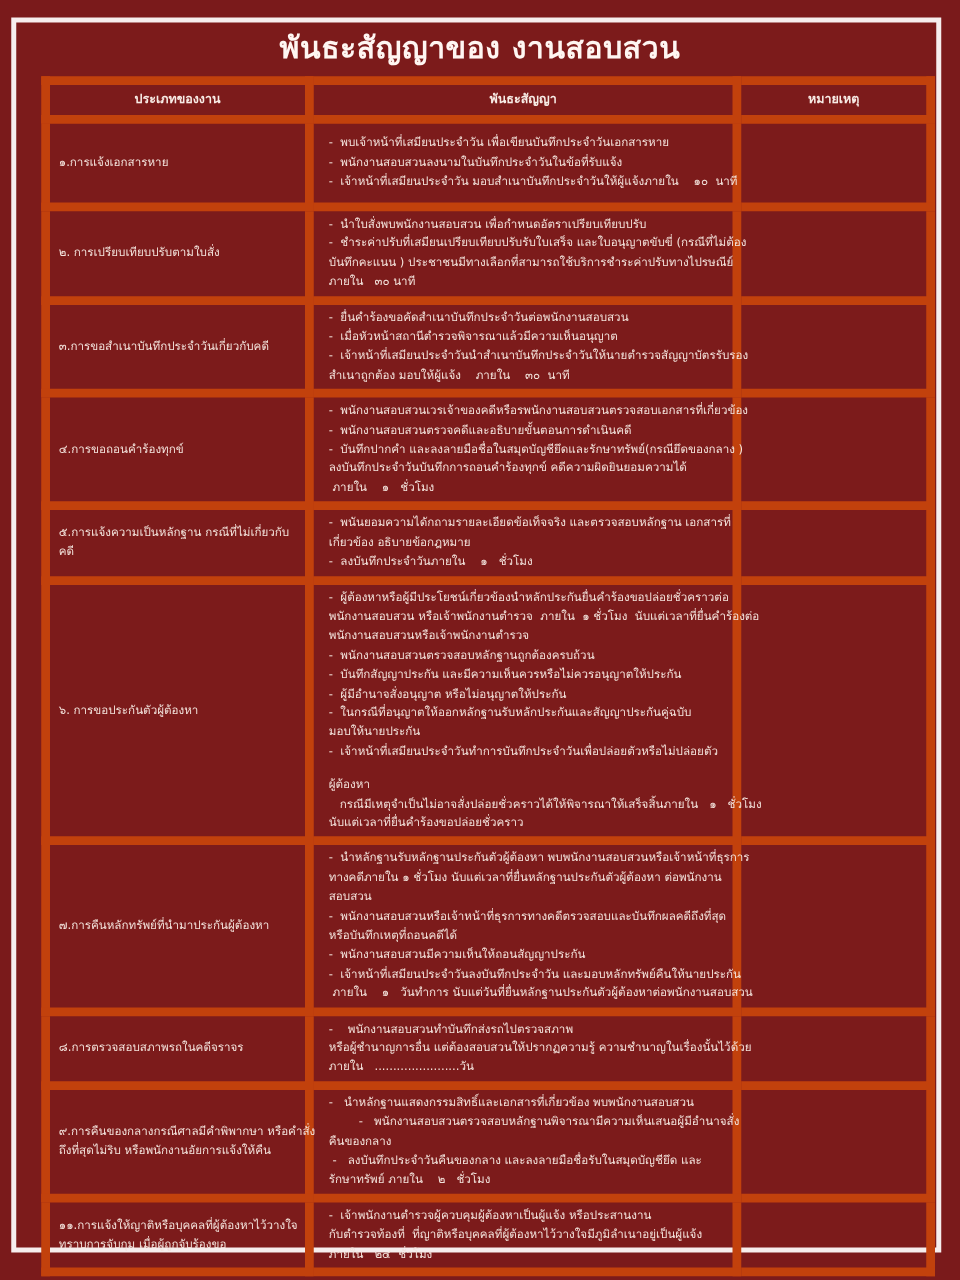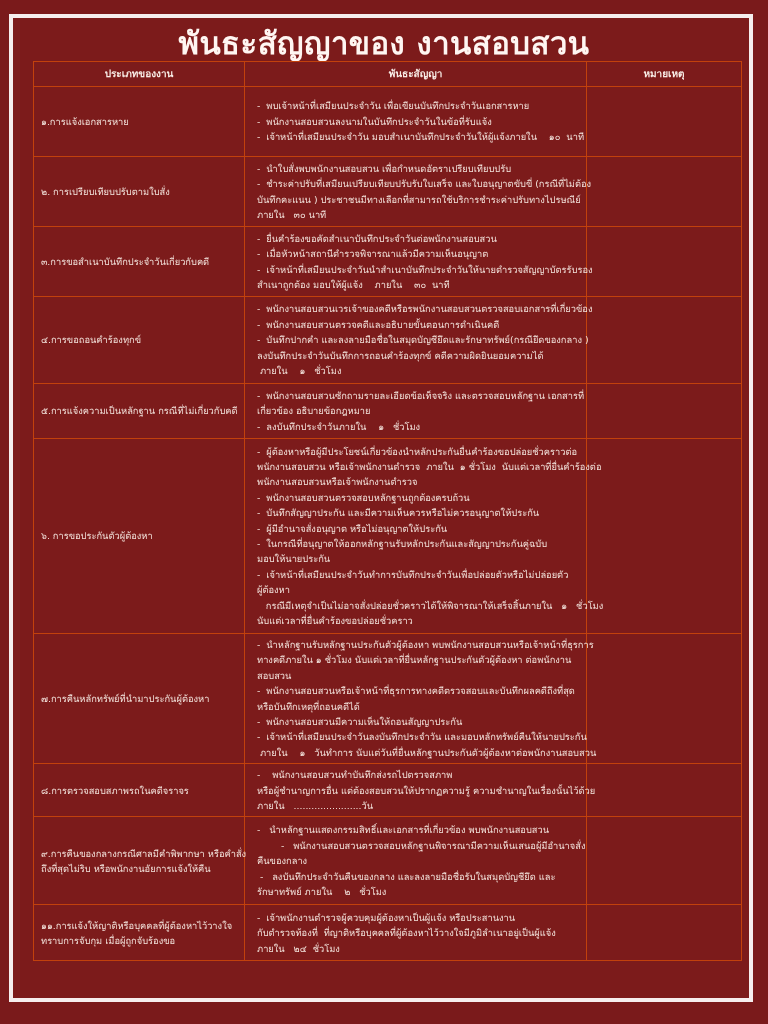--- a/index.html
+++ b/index.html
@@ -32,29 +32,29 @@
   .wm-station {
     position:absolute; left:160px; top:372px; font-family:"Liberation Sans", sans-serif;
     font-size:58px; color:rgba(255,255,255,0.045);
   }
   .wm-thai {
     position:absolute; left:190px; top:800px; font-size:90px;
     color:rgba(255,255,255,0.04); transform:rotate(-18deg);
   }
   .title {
     position:absolute; left:0; top:18px; width:768px; text-align:center;
-    font-size:31px; font-weight:bold; color:#fff6f2; letter-spacing:0.5px;
+    font-size:24px; font-weight:bold; color:#fff6f2; letter-spacing:0.5px;
   }
   table {
     position:absolute; left:33px; top:61px; width:708px;
     border-collapse:collapse; table-layout:fixed;
     font-size:9.3px; line-height:15.4px;
   }
   th, td {
-    border:1px solid #c2410c;
+    border:7px solid #c2410c;
     padding:0 6px;
     vertical-align:middle;
     text-align:left;
   }
   th {
     height:24px; font-weight:bold; text-align:center; font-size:10px;
     color:#f8ece6;
   }
   col.c1 { width:211px; }
   col.c2 { width:342px; }
@@ -127,39 +127,39 @@
           <span class="line" style="white-space: pre;">-  พนักงานสอบสวนตรวจคดีและอธิบายขั้นตอนการดำเนินคดี</span>
           <span class="line" style="white-space: pre;">-  บันทึกปากคำ และลงลายมือชื่อในสมุดบัญชียึดและรักษาทรัพย์(กรณียึดของกลาง )</span>
           <span class="line" style="white-space: pre;">ลงบันทึกประจำวันบันทึกการถอนคำร้องทุกข์ คดีความผิดยินยอมความได้</span>
           <span class="line" style="white-space: pre;"> ภายใน    ๑   ชั่วโมง</span>
         </td>
         <td></td>
       </tr>
       <tr style="height: 55px;">
         <td class="type">๕.การแจ้งความเป็นหลักฐาน กรณีที่ไม่เกี่ยวกับคดี</td>
         <td class="promise">
-          <span class="line" style="white-space: pre;">-  พนักงานสอบสวนซักถามรายละเอียดข้อเท็จจริง และตรวจสอบหลักฐาน เอกสารที่</span>
+          <span class="line" style="white-space: pre;">-  พนันยอมความไดักถามรายละเอียดข้อเท็จจริง และตรวจสอบหลักฐาน เอกสารที่</span>
           <span class="line" style="white-space: pre;">เกี่ยวข้อง อธิบายข้อกฎหมาย</span>
           <span class="line" style="white-space: pre;">-  ลงบันทึกประจำวันภายใน    ๑   ชั่วโมง</span>
         </td>
         <td></td>
       </tr>
       <tr style="height: 195px;">
         <td class="type">๖. การขอประกันตัวผู้ต้องหา</td>
         <td class="promise">
           <span class="line" style="white-space: pre;">-  ผู้ต้องหาหรือผู้มีประโยชน์เกี่ยวข้องนำหลักประกันยื่นคำร้องขอปล่อยชั่วคราวต่อ</span>
           <span class="line" style="white-space: pre;">พนักงานสอบสวน หรือเจ้าพนักงานตำรวจ  ภายใน  ๑ ชั่วโมง  นับแต่เวลาที่ยื่นคำร้องต่อ</span>
           <span class="line" style="white-space: pre;">พนักงานสอบสวนหรือเจ้าพนักงานตำรวจ</span>
           <span class="line" style="white-space: pre;">-  พนักงานสอบสวนตรวจสอบหลักฐานถูกต้องครบถ้วน</span>
           <span class="line" style="white-space: pre;">-  บันทึกสัญญาประกัน และมีความเห็นควรหรือไม่ควรอนุญาตให้ประกัน</span>
           <span class="line" style="white-space: pre;">-  ผู้มีอำนาจสั่งอนุญาต หรือไม่อนุญาตให้ประกัน</span>
           <span class="line" style="white-space: pre;">-  ในกรณีที่อนุญาตให้ออกหลักฐานรับหลักประกันและสัญญาประกันคู่ฉบับ</span>
           <span class="line" style="white-space: pre;">มอบให้นายประกัน</span>
           <span class="line" style="white-space: pre;">-  เจ้าหน้าที่เสมียนประจำวันทำการบันทึกประจำวันเพื่อปล่อยตัวหรือไม่ปล่อยตัว</span>
-          <span class="line" style="white-space: pre;">ผู้ต้องหา</span>
+          <span class="line" style="white-space: pre; margin-top: 11px;">ผู้ต้องหา</span>
           <span class="line" style="white-space: pre;">   กรณีมีเหตุจำเป็นไม่อาจสั่งปล่อยชั่วคราวได้ให้พิจารณาให้เสร็จสิ้นภายใน   ๑   ชั่วโมง</span>
           <span class="line" style="white-space: pre;">นับแต่เวลาที่ยื่นคำร้องขอปล่อยชั่วคราว</span>
         </td>
         <td></td>
       </tr>
       <tr style="height: 130px;">
         <td class="type">๗.การคืนหลักทรัพย์ที่นำมาประกันผู้ต้องหา</td>
         <td class="promise">
           <span class="line" style="white-space: pre;">-  นำหลักฐานรับหลักฐานประกันตัวผู้ต้องหา พบพนักงานสอบสวนหรือเจ้าหน้าที่ธุรการ</span>
           <span class="line" style="white-space: pre;">ทางคดีภายใน ๑ ชั่วโมง นับแต่เวลาที่ยื่นหลักฐานประกันตัวผู้ต้องหา ต่อพนักงาน</span>

